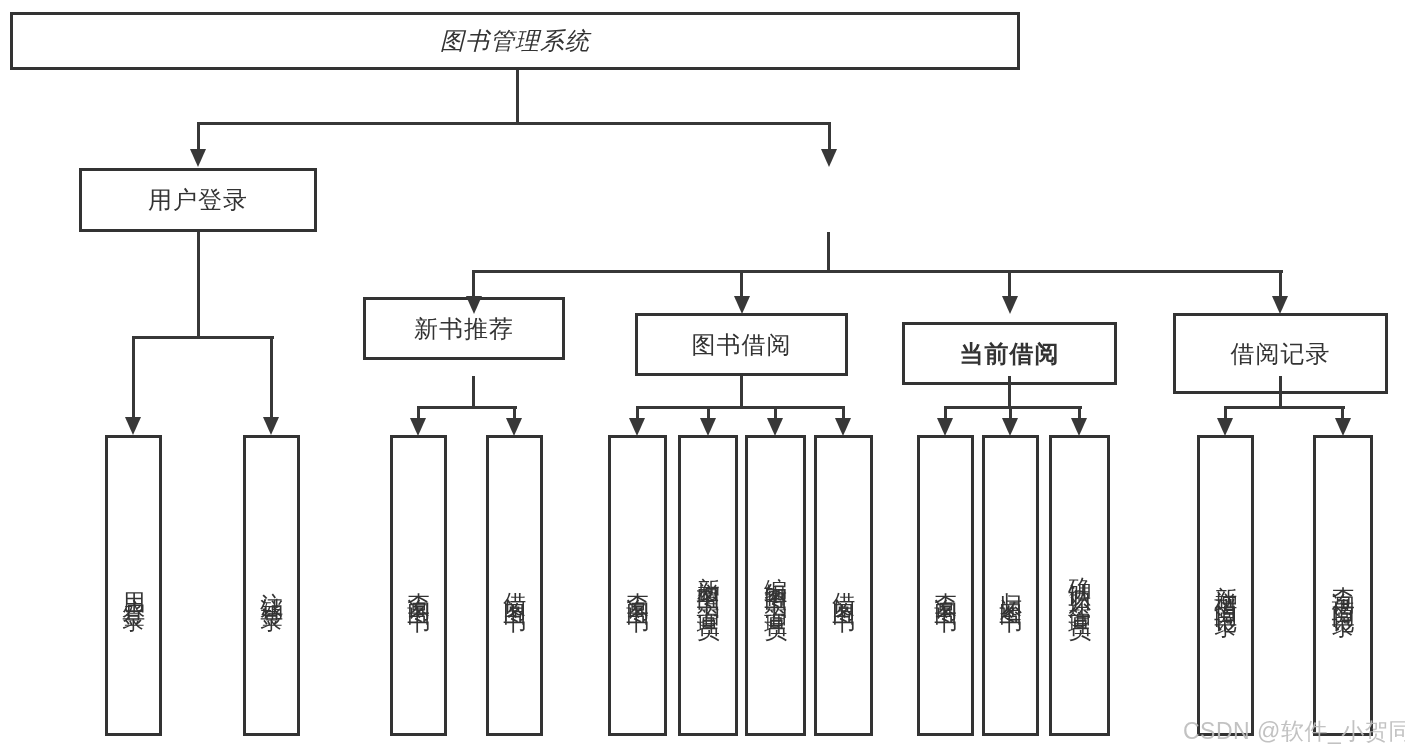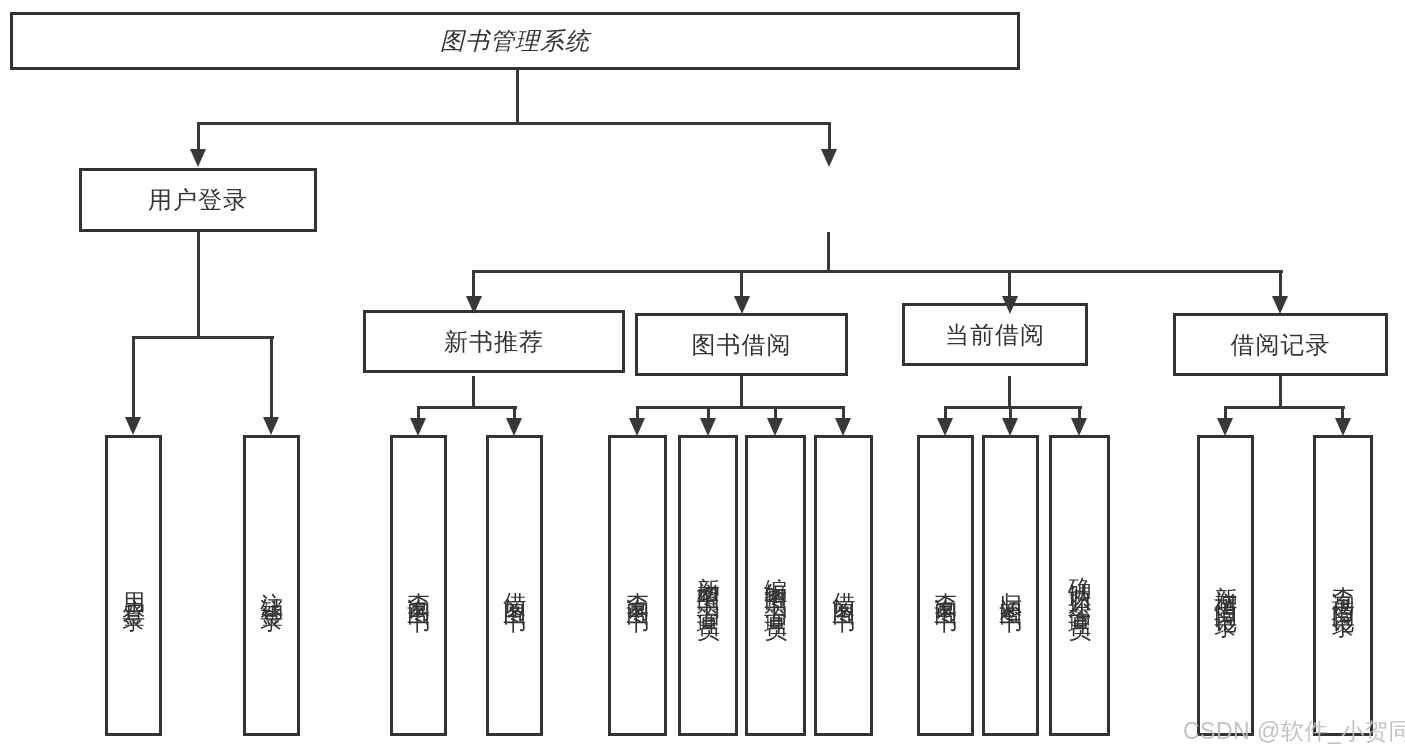--- a/index.html
+++ b/index.html
@@ -36,33 +36,33 @@
 
   <div class="box" style="left:10px;top:12px;width:1010px;height:58px;font-style:italic;">
     <span>图书管理系统</span>
   </div>
 
   <div class="box" style="left:79px;top:168px;width:238px;height:64px;">
     <span>用户登录</span>
   </div>
 
 
-  <div class="box" style="left:363px;top:310px;width:262px;height:63px;">
+  <div class="box" style="left:363px;top:297px;width:202px;height:63px;">
     <span>新书推荐</span>
   </div>
 
   <div class="box" style="left:635px;top:313px;width:213px;height:63px;">
     <span>图书借阅</span>
   </div>
 
-  <div class="box" style="left:902px;top:303px;width:186px;height:63px;">
+  <div class="box" style="left:902px;top:322px;width:215px;height:63px;font-weight:bold;">
     <span>当前借阅</span>
   </div>
 
-  <div class="box" style="left:1173px;top:313px;width:215px;height:63px;">
+  <div class="box" style="left:1173px;top:313px;width:215px;height:81px;">
     <span>借阅记录</span>
   </div>
 
   <div class="box leaf" style="left:105px;width:57px;">
     <span class="vtext">用户登录</span>
   </div>
   <div class="box leaf" style="left:243px;width:57px;">
     <span class="vtext">注销登录</span>
   </div>
 

